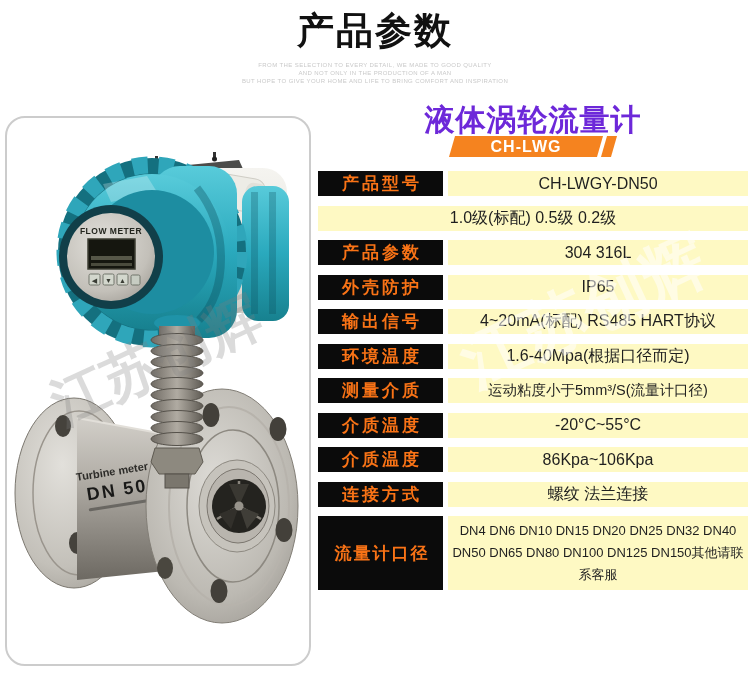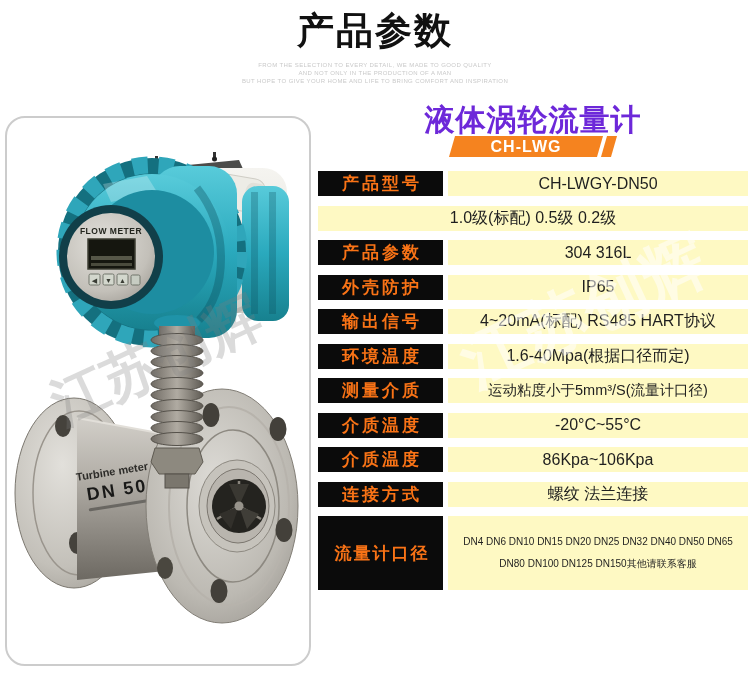--- a/index.html
+++ b/index.html
@@ -61,21 +61,21 @@
     padding-left:3px;
   }
   .spec-value {
     flex:1; background:#fef9c3; color:#1f1f1f; font-size:16px;
     min-height:25px; display:flex; align-items:center; justify-content:center;
     text-align:center; padding:0 4px;
   }
   .spec-row.small .spec-value { font-size:14.5px; }
   .spec-row.tall  { margin-bottom:0; }
   .spec-row.tall .spec-label { height:74px; letter-spacing:2px;text-align:center; }
-  .spec-row.tall .spec-value { height:74px; font-size:10px; line-height:22px; }
+  .spec-row.tall .spec-value { height:74px; font-size:13px; line-height:22px; }
   .table-watermark {
     position:absolute; left:425px; top:262px; width:320px;
     text-align:center; font-size:66px; font-weight:bold;
     color:rgba(255,255,255,0.55); transform:rotate(-25deg);
     white-space:nowrap; pointer-events:none;
   }
 </style>
 </head>
 <body>
 

